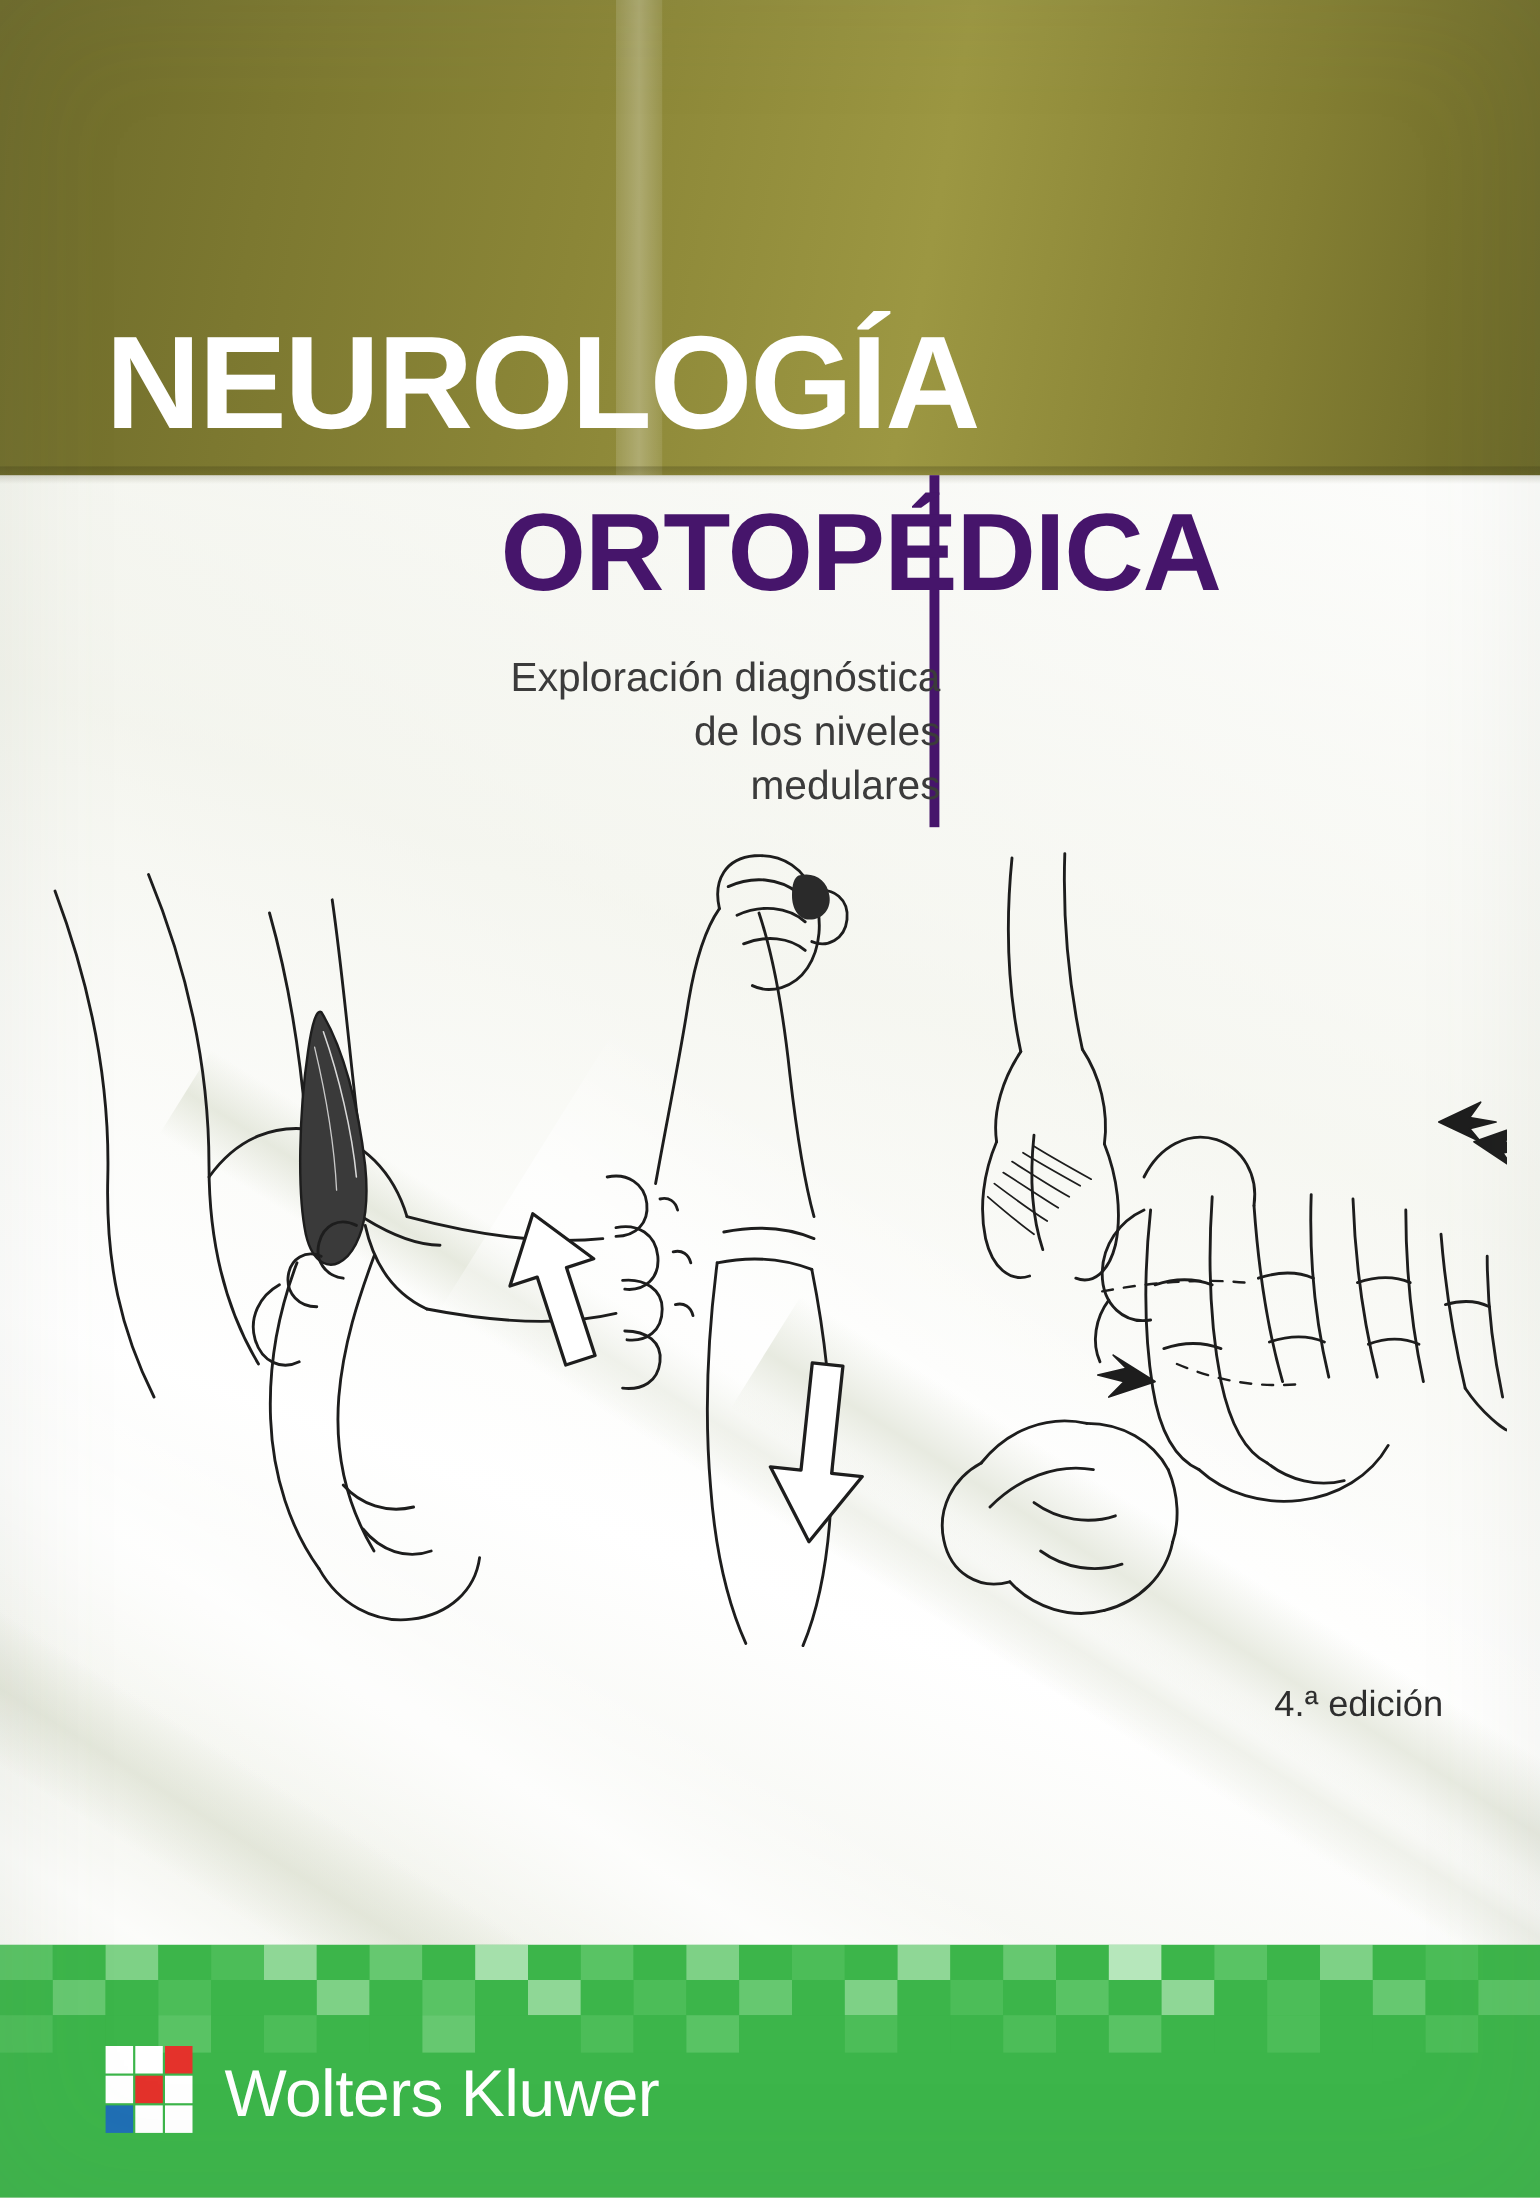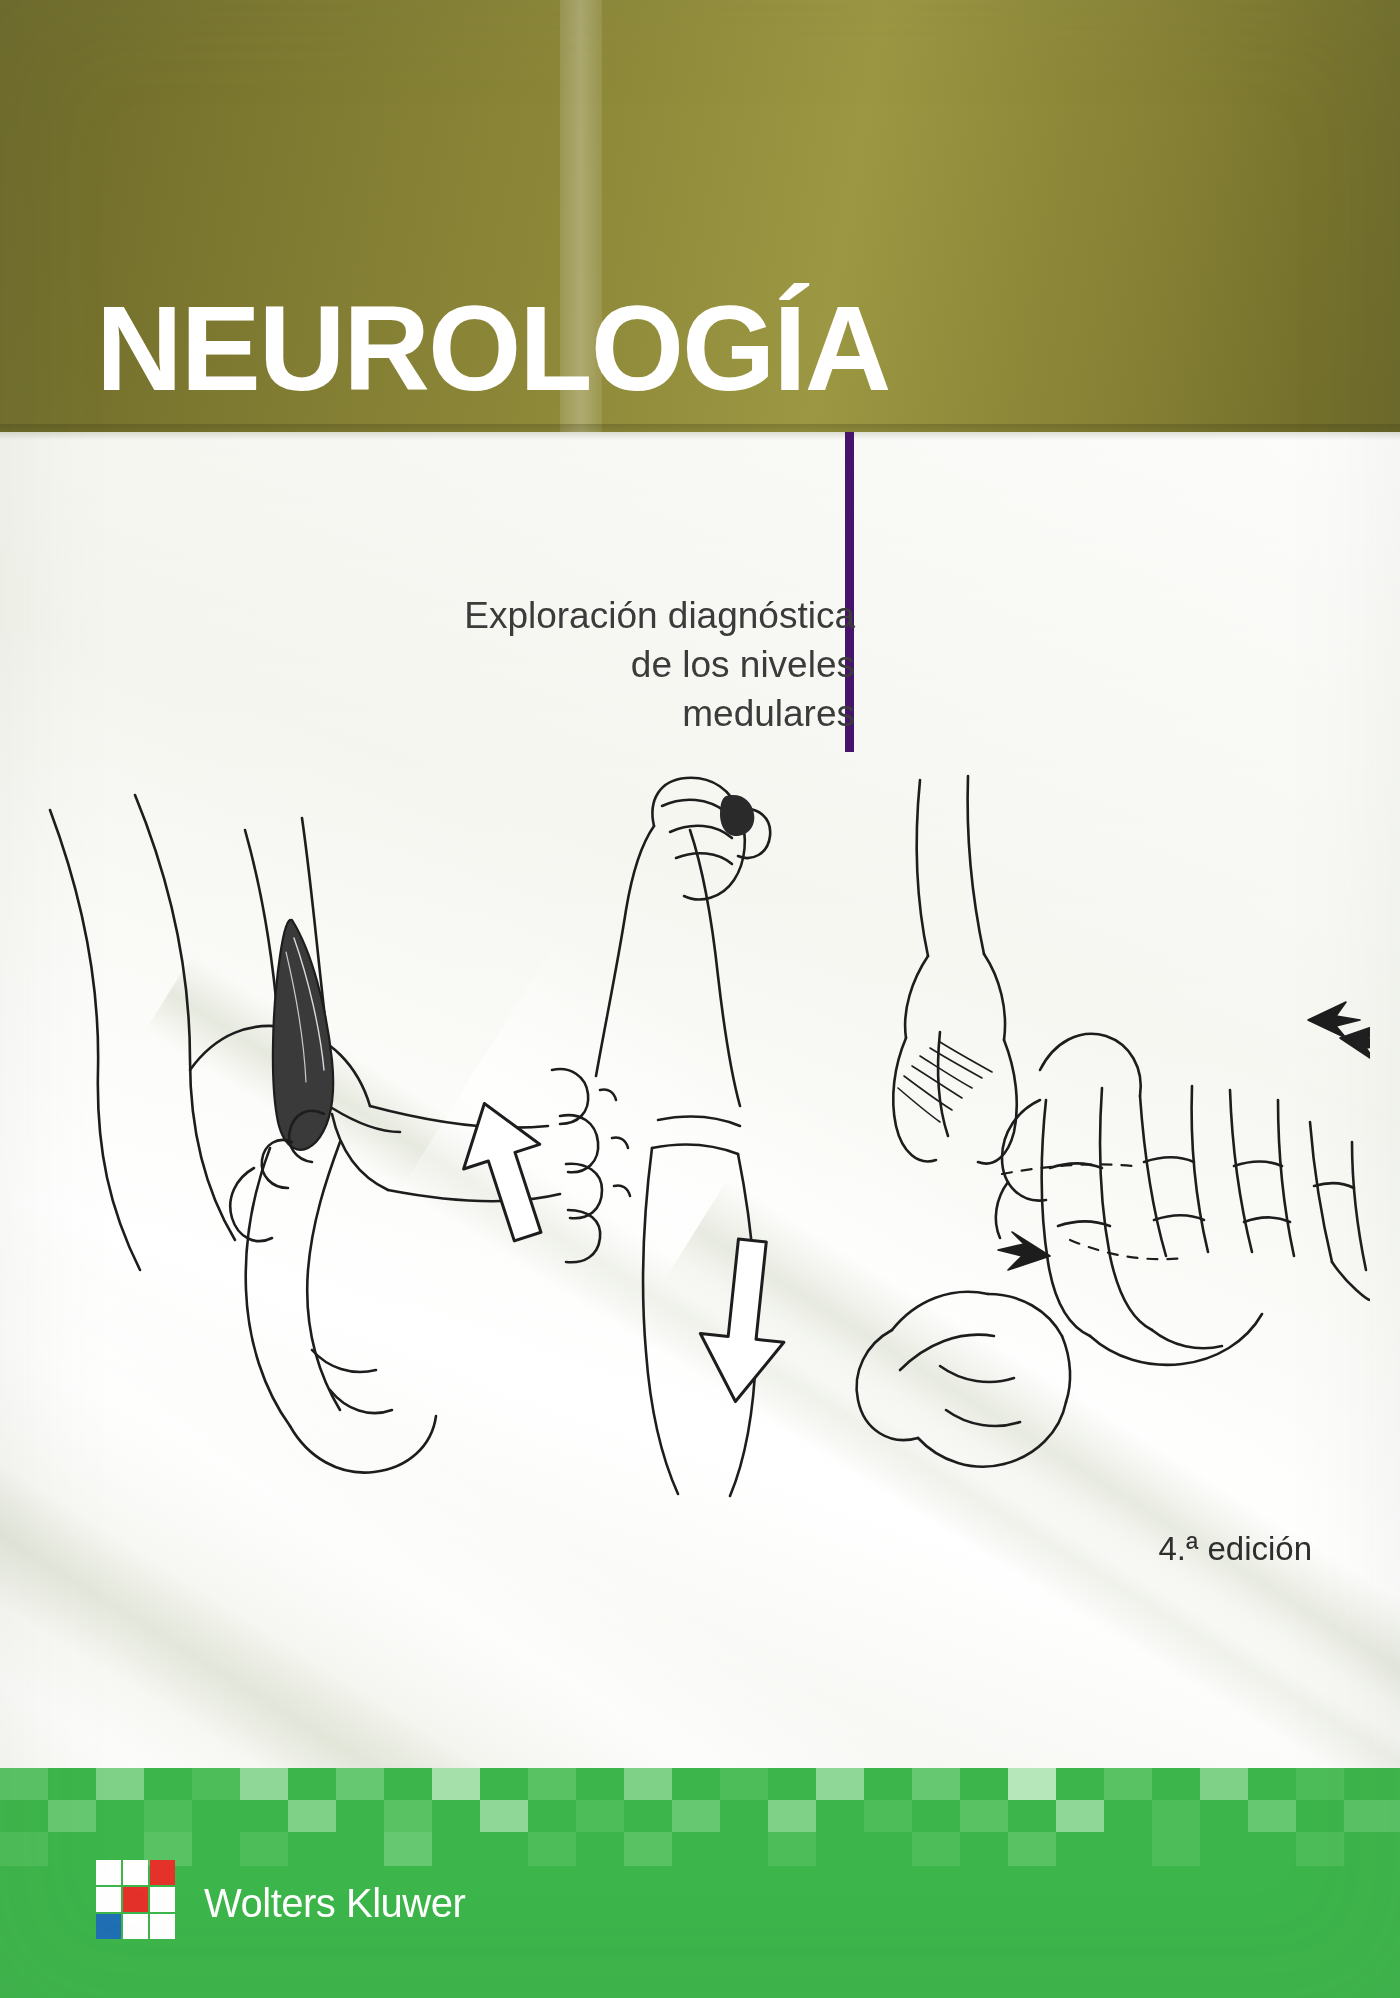--- a/index.html
+++ b/index.html
@@ -178,21 +178,21 @@
     margin-right: 22px;
   }
   .wk-mark .sq {
     position: absolute;
     width: 25px; height: 25px;
     background: #ffffff;
   }
   .wk-mark .sq.red { background: #e4322b; }
   .wk-mark .sq.blue { background: #1f6fb5; }
   .wk-name {
-    font-size: 40px;
+    font-size: 60px;
     color: #ffffff;
     font-weight: normal;
     letter-spacing: -0.5px;
     white-space: nowrap;
   }
 
   
   .vignette {
     position: absolute;
     left: 0; top: 0; width: 1400px; height: 1998px;
@@ -215,20 +215,21 @@
   <div class="shade" style="left:1230px; top:900px; width:120px; height:1400px;"></div>
 
   <div class="olive-band">
     <div class="olive-stripe"></div>
   </div>
   <div class="olive-shadow"></div>
 
   <div class="purple-rule"></div>
 
   <div class="title-main">NEUROLOGÍA</div>
+  <div class="title-sub">ORTOPÉDICA</div>
   <div class="subtitle">Exploración diagnóstica de los niveles medulares</div>
 
   <div class="illustration">
     <svg width="1330" height="780" viewBox="0 0 1330 780" aria-hidden="true">
       <g fill="none" stroke="#1d1d1d" stroke-width="2.6" stroke-linecap="round" stroke-linejoin="round">
 
         <path d="M10 40 C 40 120, 60 210, 58 300 C 56 380, 70 440, 100 500"></path>
         <path d="M95 25 C 130 110, 150 200, 150 290 C 150 360, 165 420, 195 470"></path>
 
         <path d="M150 300 C 175 265, 210 250, 250 258 C 290 266, 318 296, 330 336"></path>

